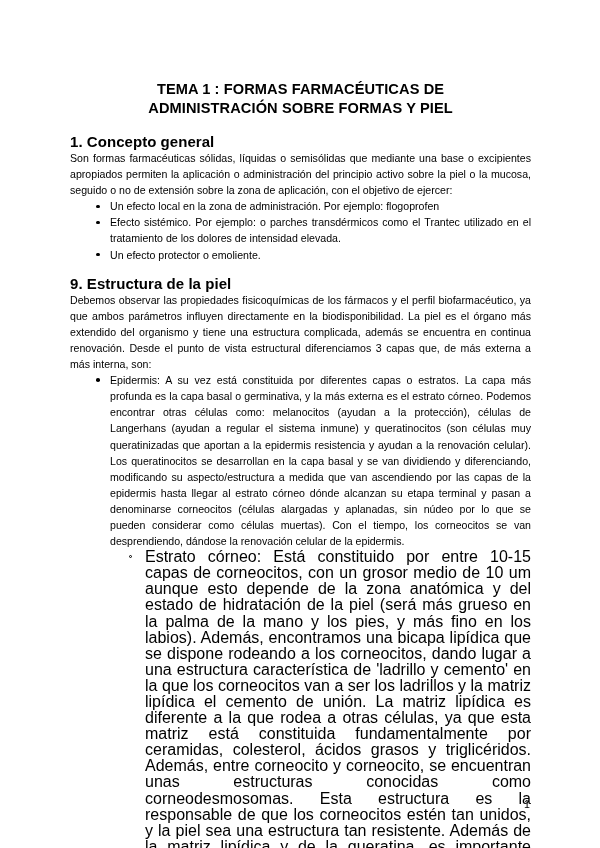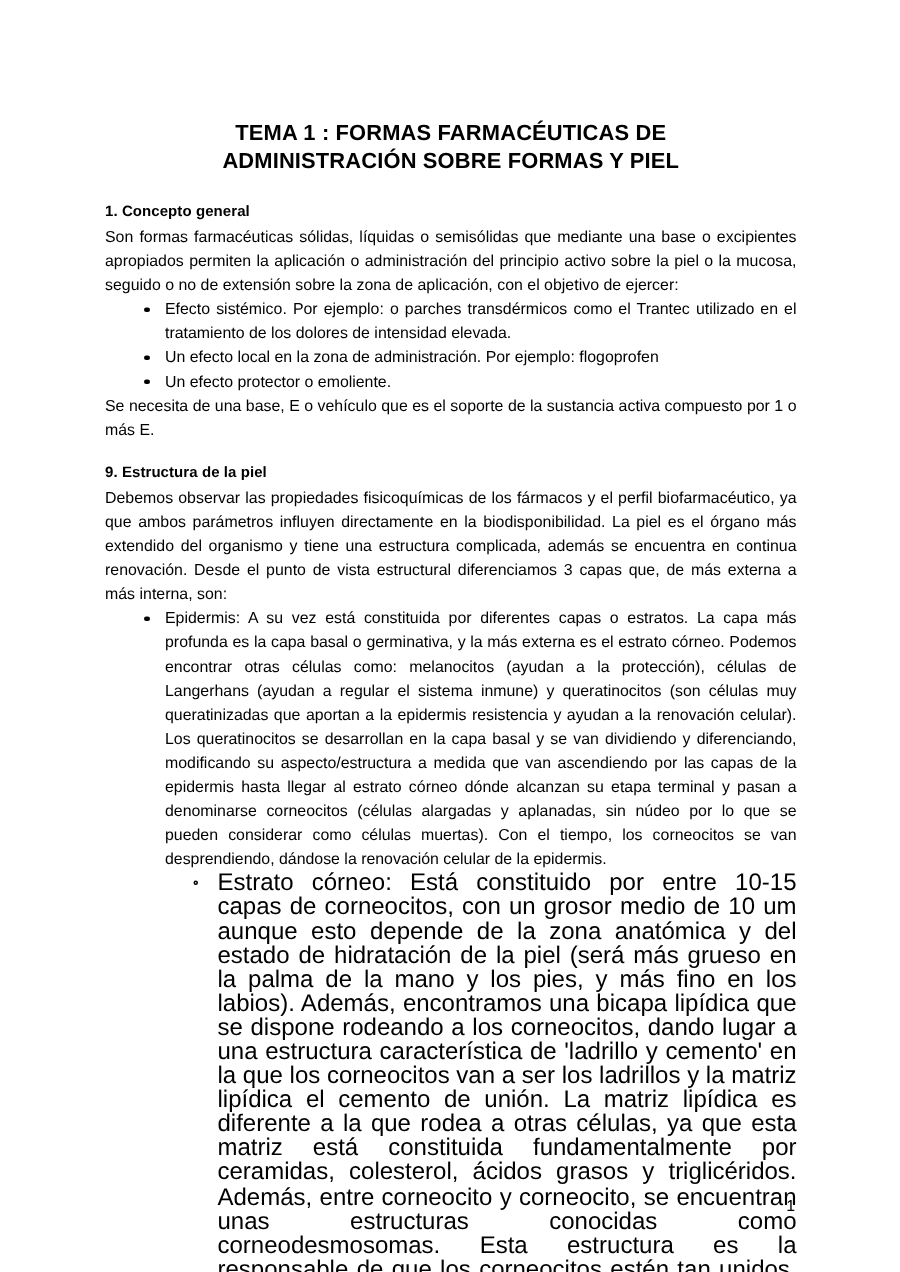--- a/index.html
+++ b/index.html
@@ -35,21 +35,21 @@
     font-weight: bold;
     line-height: 19px;
     text-align: center;
     margin: 0 0 16px 0;
     letter-spacing: 0.1px;
   }
   .doc-title .t-line {
     display: block;
   }
   .sec-heading {
-    font-size: 10px;
+    font-size: 15px;
     font-weight: bold;
     line-height: 16px;
     margin: 0 0 0 0;
     letter-spacing: 0.05px;
   }
   .para {
     font-size: 10.6px;
     line-height: 16.1px;
     text-align: justify;
     margin: 0;
@@ -123,33 +123,32 @@
       <span class="t-line">TEMA 1 :  FORMAS FARMACÉUTICAS DE</span>
       <span class="t-line">ADMINISTRACIÓN SOBRE FORMAS Y PIEL</span>
     </h1>
 
     <h2 class="sec-heading">1. Concepto general</h2>
     <p class="para">Son formas farmacéuticas sólidas, líquidas o semisólidas que mediante una base o excipientes apropiados permiten la aplicación o administración del principio activo sobre la piel o la mucosa, seguido o no de extensión sobre la zona de aplicación, con el objetivo de ejercer:</p>
 
     <ul class="lvl1">
       <li>
         <span class="bullet-dot"></span>
-        <span>Efecto sistémico. Por ejemplo: o parches transdérmicos como el Trantec utilizado en el tratamiento de los dolores de intensidad elevada.</span>
+        <span>Un efecto local en la zona de administración. Por ejemplo: flogoprofen</span>
       </li>
       <li>
         <span class="bullet-dot"></span>
-        <span>Un efecto local en la zona de administración. Por ejemplo: flogoprofen</span>
+        <span>Efecto sistémico. Por ejemplo: o parches transdérmicos como el Trantec utilizado en el tratamiento de los dolores de intensidad elevada.</span>
       </li>
       <li>
         <span class="bullet-dot"></span>
         <span>Un efecto protector o emoliente.</span>
       </li>
     </ul>
 
-    <p class="para">Se necesita de una base, E o vehículo que es el soporte de la sustancia activa compuesto por 1 o más E.</p>
 
     <div class="gap-md"></div>
 
     <h2 class="sec-heading">9. Estructura de la piel</h2>
     <p class="para">Debemos observar las propiedades fisicoquímicas de los fármacos y el perfil biofarmacéutico, ya que ambos parámetros influyen directamente en la biodisponibilidad. La piel es el órgano más extendido del organismo y tiene una estructura complicada, además se encuentra en continua renovación. Desde el punto de vista estructural diferenciamos 3 capas que, de más externa a más interna, son:</p>
 
     <ul class="lvl1">
       <li>
         <span class="bullet-dot"></span>
         <span class="b">Epidermis</span><span>:</span><span> A su vez está constituida por diferentes capas o estratos. La capa más profunda es la capa basal o germinativa, y la más externa es el estrato córneo. Podemos encontrar otras células como: melanocitos (ayudan a la protección), células de Langerhans (ayudan a regular el sistema inmune) y queratinocitos (son células muy queratinizadas que aportan a la epidermis resistencia y ayudan a la renovación celular). Los queratinocitos se desarrollan en la capa basal y se van dividiendo y diferenciando, modificando su aspecto/estructura a medida que van ascendiendo por las capas de la epidermis hasta llegar al estrato córneo dónde alcanzan su etapa terminal y pasan a denominarse corneocitos (células alargadas y aplanadas, sin núdeo por lo que se pueden considerar como células muertas). Con el tiempo, los corneocitos se van desprendiendo, dándose la renovación celular de la epidermis.</span>

